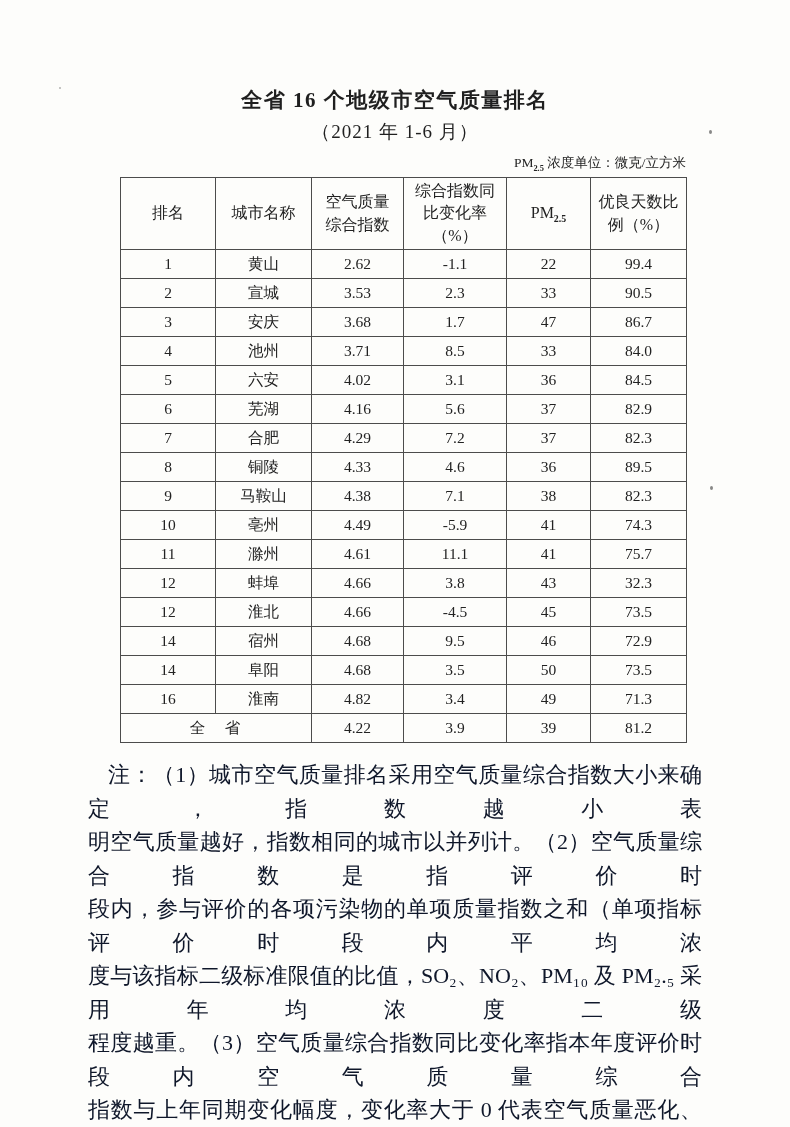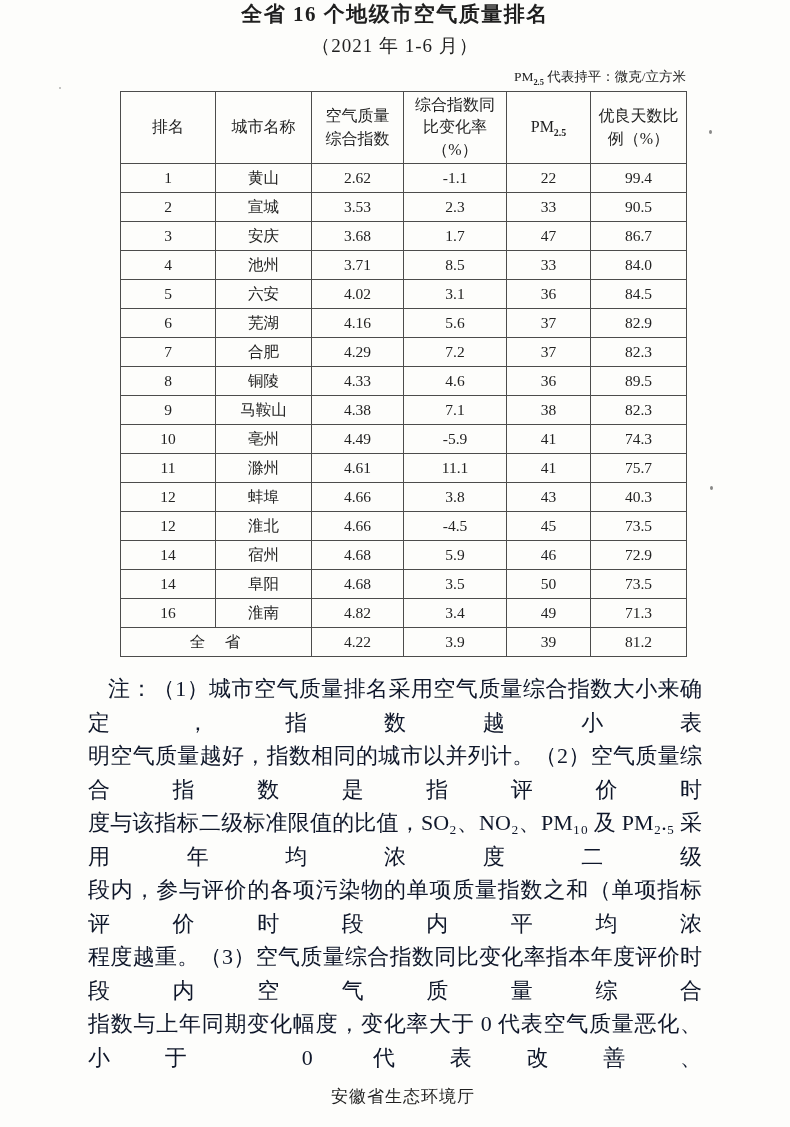--- a/index.html
+++ b/index.html
@@ -9,20 +9,21 @@
     font-family: "Liberation Serif", "DejaVu Serif", serif;
     color: #1f1f1f;
     overflow: hidden;
   }
   .page {
     position: relative;
     width: 790px; height: 1127px;
     background: #fdfdfb;
   }
   .title {
+    padding-top: 86px;
     text-align: center;
     font-size: 21px;
     font-weight: 600;
     letter-spacing: 1.5px;
   }
   .subtitle {
     margin-top: 5px;
     text-align: center;
     font-size: 19px;
     font-weight: 500;
@@ -94,21 +95,21 @@
   .speck.s3 { left: 59px;  top: 87px; width: 2px; height: 2px; opacity: 0.5; }
 </style>
 </head>
 <body>
 
 <div class="page">
 
   <h1 class="title">全省 16 个地级市空气质量排名</h1>
   <div class="subtitle">（2021 年 1-6 月）</div>
 
-  <div class="unit-line"><span>PM</span><sub>2.5</sub><span> 代表持平：微克/立方米</span></div>
+  <div class="unit-line"><span>PM</span><sub>2.5</sub><span> 浓度单位：微克/立方米</span></div>
 
   <table class="aqi">
     <colgroup>
       <col style="width:95px">
         <col style="width:96px">
         <col style="width:92px">
       <col style="width:103px">
         <col style="width:84px">
         <col style="width:96px">
     </colgroup>
@@ -210,35 +211,35 @@
           <td>11.1</td>
           <td>41</td>
           <td>75.7</td>
         </tr>
         <tr>
           <td>12</td>
           <td>蚌埠</td>
           <td>4.66</td>
           <td>3.8</td>
           <td>43</td>
-          <td>40.3</td>
+          <td>32.3</td>
         </tr>
         <tr>
           <td>12</td>
           <td>淮北</td>
           <td>4.66</td>
           <td>-4.5</td>
           <td>45</td>
           <td>73.5</td>
         </tr>
         <tr>
           <td>14</td>
           <td>宿州</td>
           <td>4.68</td>
-          <td>5.9</td>
+          <td>9.5</td>
           <td>46</td>
           <td>72.9</td>
         </tr>
         <tr>
           <td>14</td>
           <td>阜阳</td>
           <td>4.68</td>
           <td>3.5</td>
           <td>50</td>
           <td>73.5</td>
@@ -257,22 +258,22 @@
           <td>3.9</td>
           <td>39</td>
           <td>81.2</td>
         </tr>
       </tbody>
   </table>
 
   <div class="notes">
       <div class="note-line first">注：（1）城市空气质量排名采用空气质量综合指数大小来确定，指数越小表</div>
       <div class="note-line">明空气质量越好，指数相同的城市以并列计。（2）空气质量综合指数是指评价时</div>
+      <div class="note-line">段内，参与评价的各项污染物的单项质量指数之和（单项指标评价时段内平均浓</div>
       <div class="note-line">度与该指标二级标准限值的比值，SO₂、NO₂、PM₁₀ 及 PM₂.₅ 采用年均浓度二级</div>
-      <div class="note-line">段内，参与评价的各项污染物的单项质量指数之和（单项指标评价时段内平均浓</div>
       <div class="note-line">程度越重。（3）空气质量综合指数同比变化率指本年度评价时段内空气质量综合</div>
       <div class="note-line">指数与上年同期变化幅度，变化率大于 0 代表空气质量恶化、小于 0 代表改善、</div>
     </div>
 
   <div class="signature">安徽省生态环境厅</div>
 
   <div class="speck s1"></div>
   <div class="speck s2"></div>
   <div class="speck s3"></div>
 

